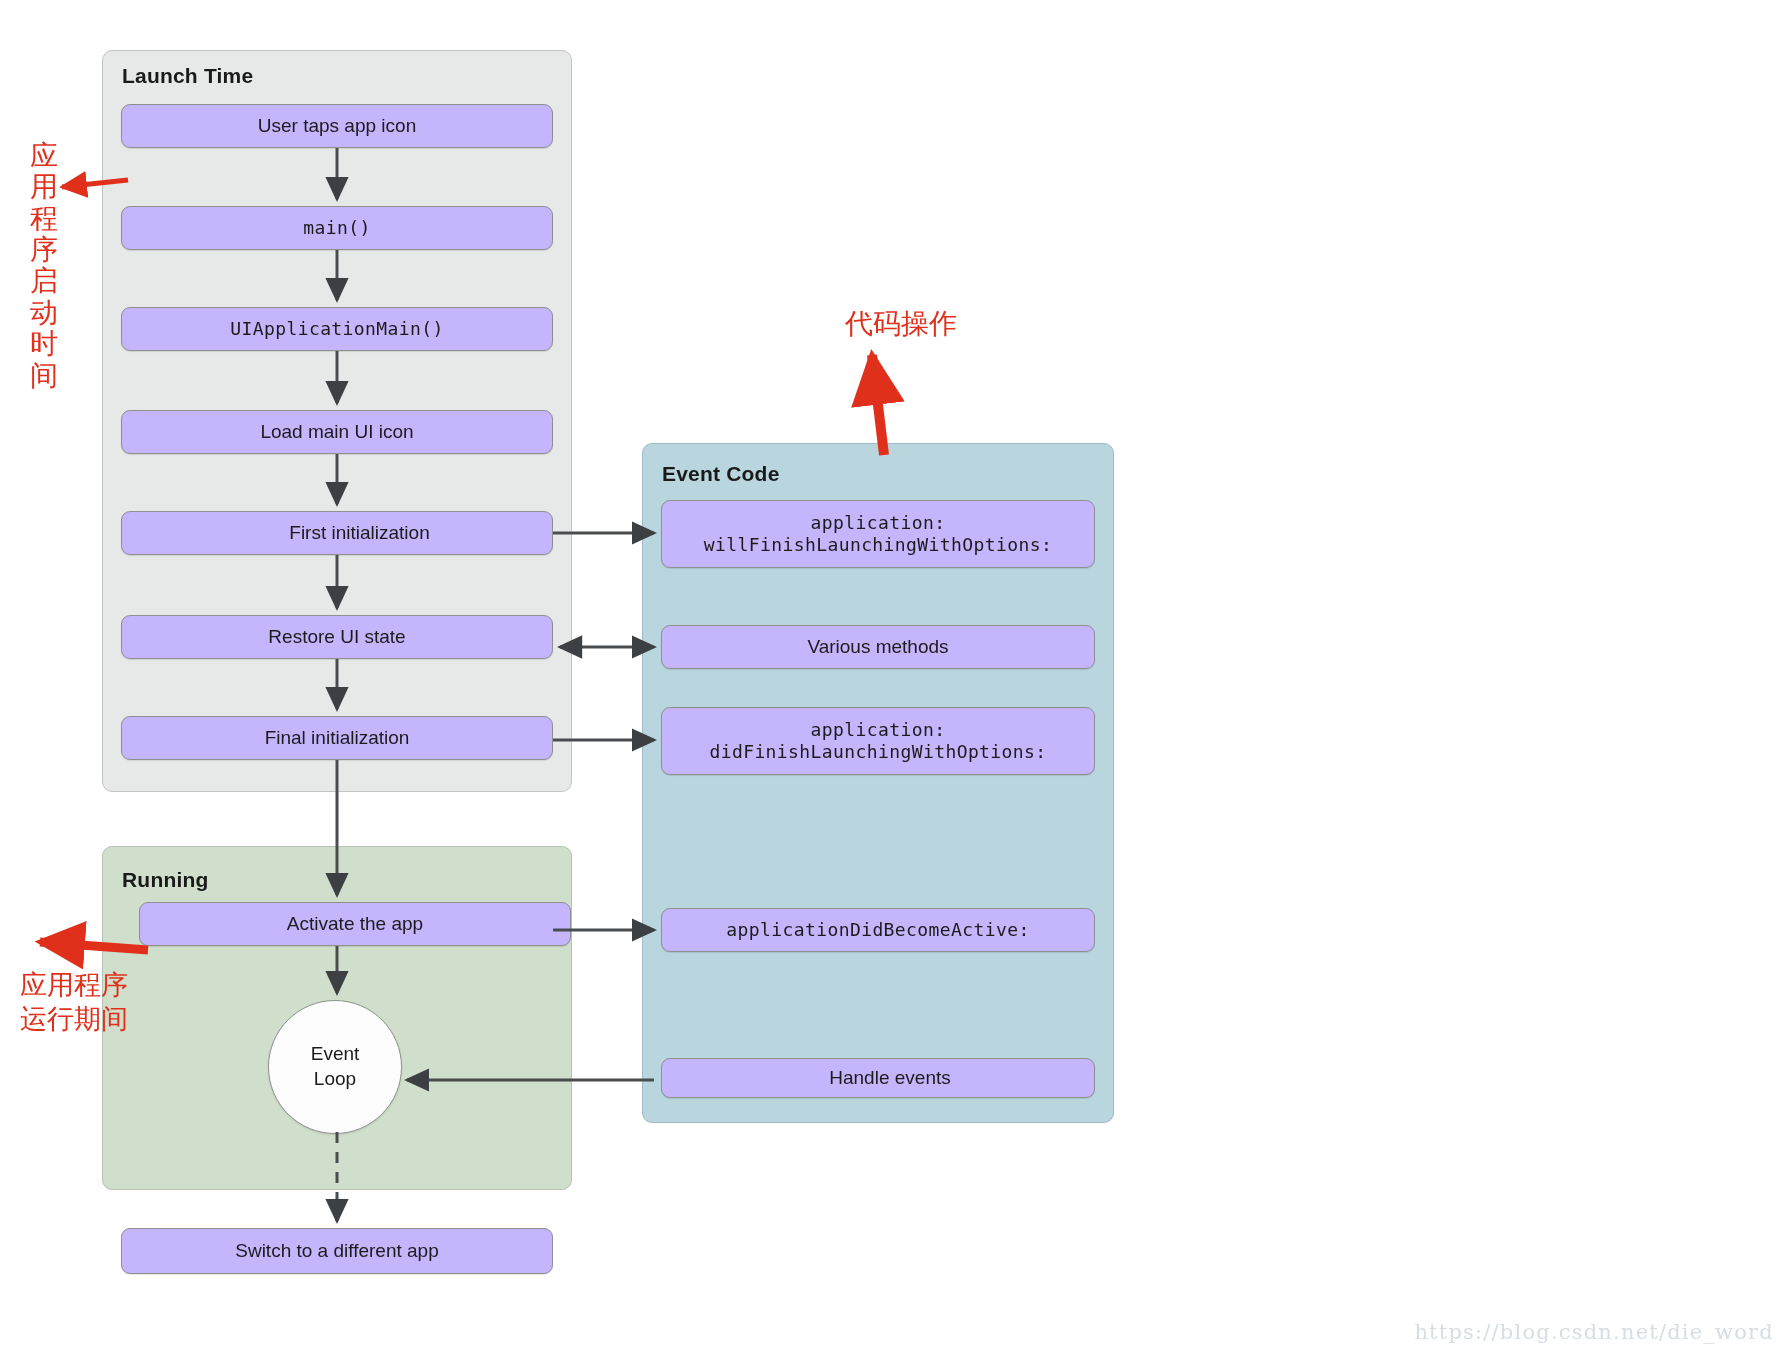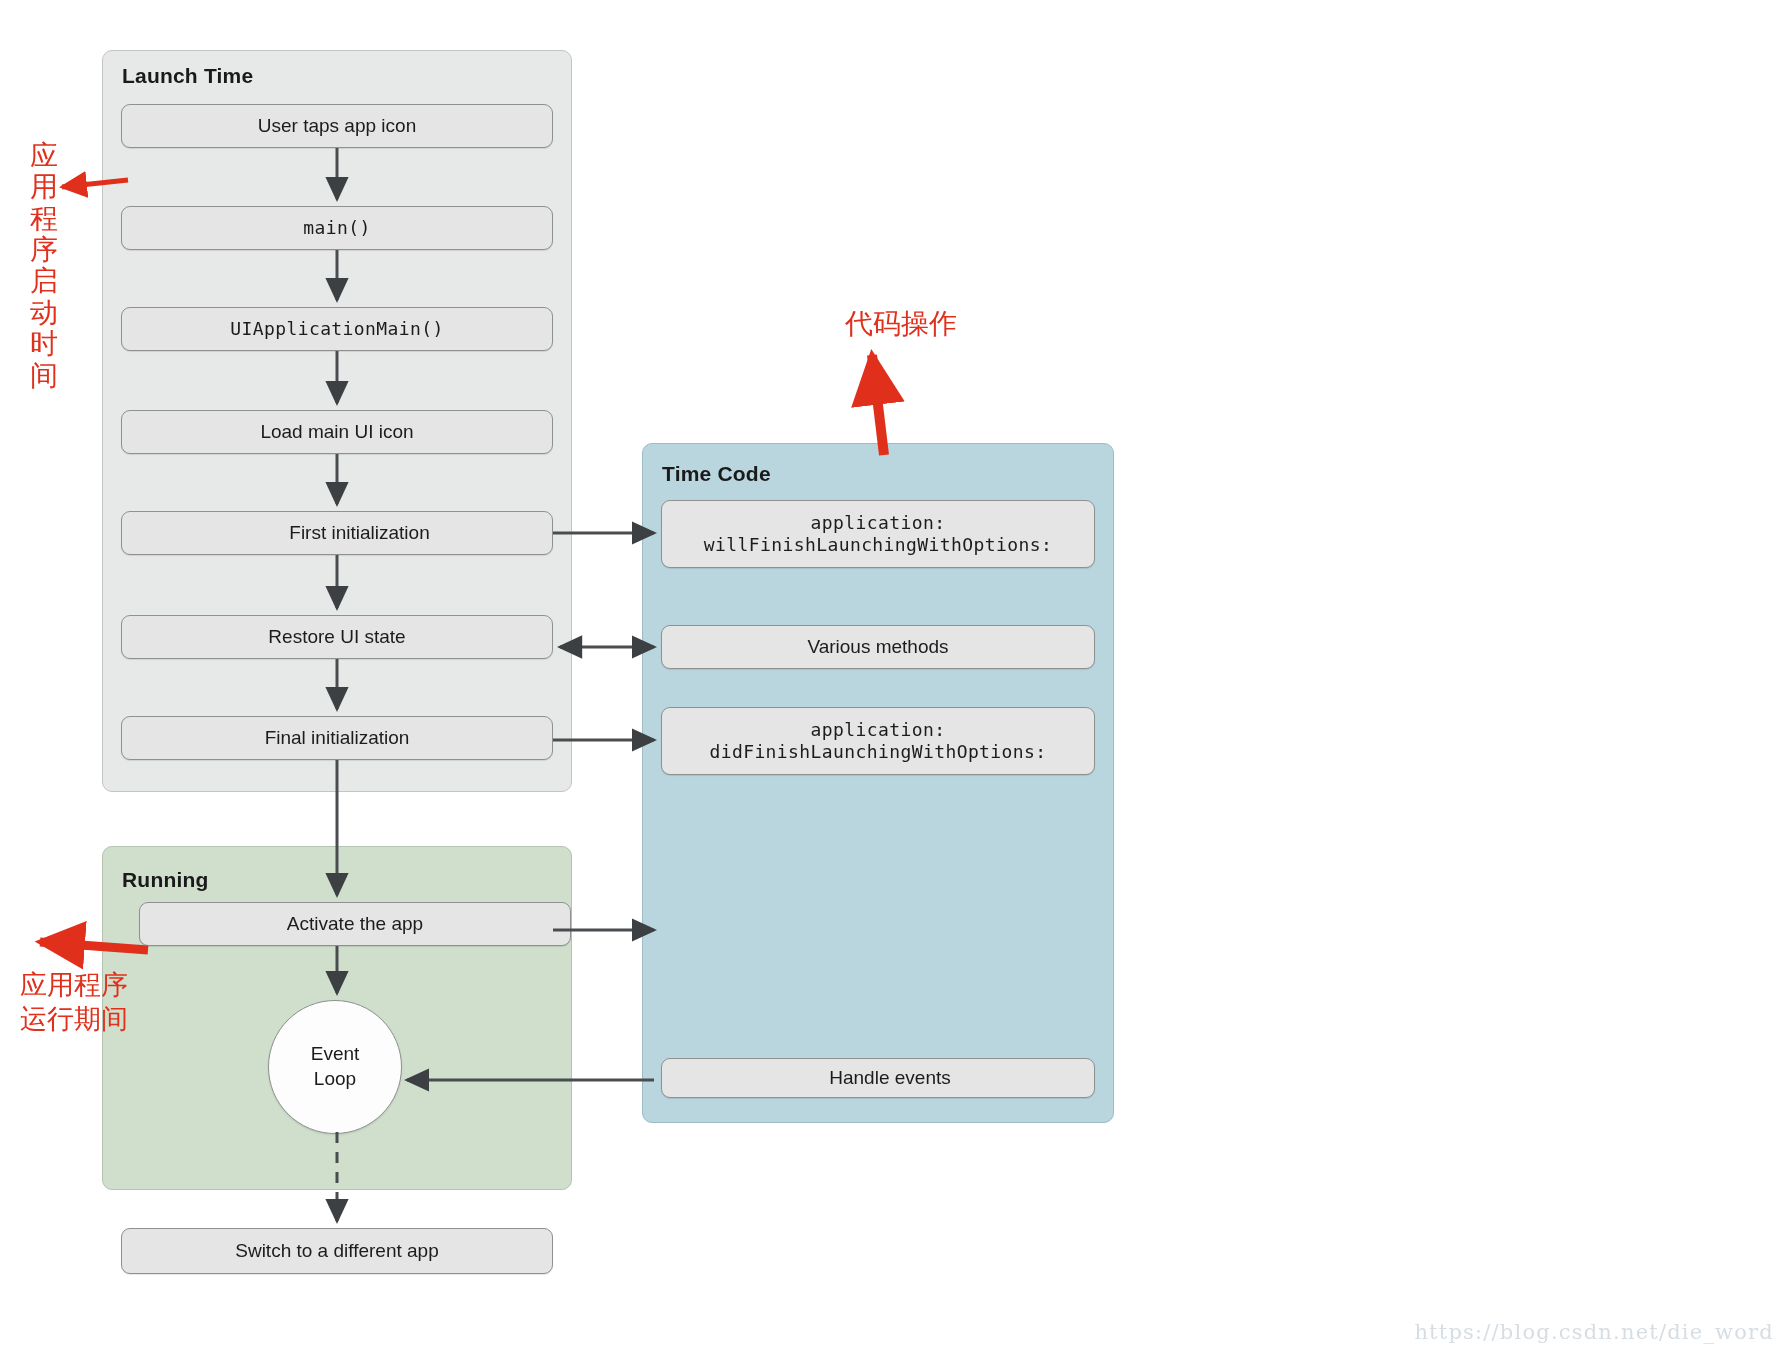--- a/index.html
+++ b/index.html
@@ -59,21 +59,21 @@
     width: 472px; height: 680px;
     background: #b9d5de;
     border: 1px solid #9dbcc6;
   }
   #panel-code-title { left: 662px; top: 462px; }
 
   
   .fbox {
     position: absolute;
     box-sizing: border-box;
-    background: #e5e5e5;
+    background: #c4b5fd;
     border: 1px solid #8e9190;
     border-radius: 9px;
     display: flex;
     align-items: center;
     justify-content: center;
     text-align: center;
     color: #1c1c1c;
     font-size: 19px;
     line-height: 1.25;
     box-shadow: 0 1px 1px rgba(0,0,0,.10);
@@ -197,31 +197,32 @@
   <div class="fbox" id="box-activate">Activate the app</div>
 
   <div id="event-loop">
     <span>Event</span>
     <span>Loop</span>
   </div>
 
   <div class="fbox" id="box-switch-app">Switch to a different app</div>
 
   <div class="panel" id="panel-code"></div>
-  <div class="panel-title" id="panel-code-title">Time Code</div>
+  <div class="panel-title" id="panel-code-title">Event Code</div>
 
   <div class="fbox yc mono" id="box-will-finish">
     <span class="two-line">application:
 willFinishLaunchingWithOptions:</span>
   </div>
   <div class="fbox yc" id="box-various">Various methods</div>
   <div class="fbox yc mono" id="box-did-finish">
     <span class="two-line">application:
 didFinishLaunchingWithOptions:</span>
   </div>
+  <div class="fbox yc mono" id="box-did-active">applicationDidBecomeActive:</div>
   <div class="fbox yc" id="box-handle-ev">Handle events</div>
 
   <svg id="arrows" viewBox="0 0 1792 1358" xmlns="http://www.w3.org/2000/svg">
     <defs>
       <marker id="ah" markerWidth="9" markerHeight="9" refX="7.4" refY="4.5" orient="auto" markerUnits="strokeWidth">
         <path d="M0,0.6 L8.4,4.5 L0,8.4 z" fill="#3c4043"></path>
       </marker>
       <marker id="ah-start" markerWidth="9" markerHeight="9" refX="1.0" refY="4.5" orient="auto" markerUnits="strokeWidth">
         <path d="M8.4,0.6 L0,4.5 L8.4,8.4 z" fill="#3c4043"></path>
       </marker>

